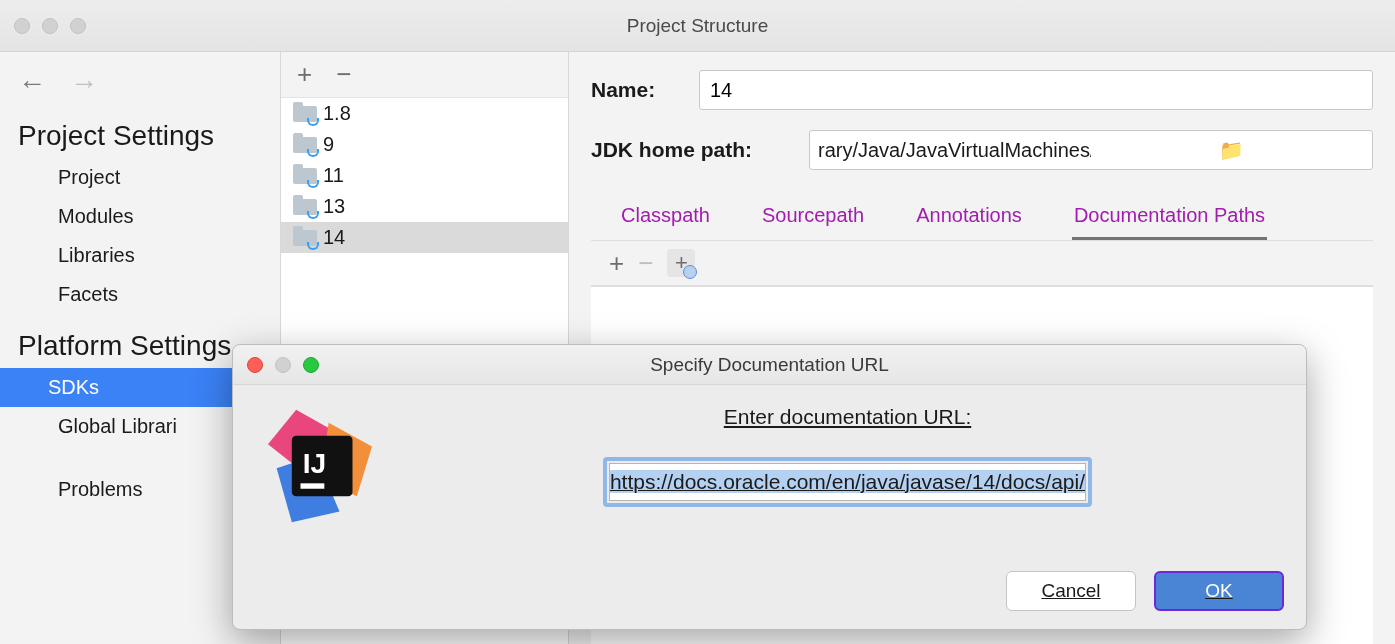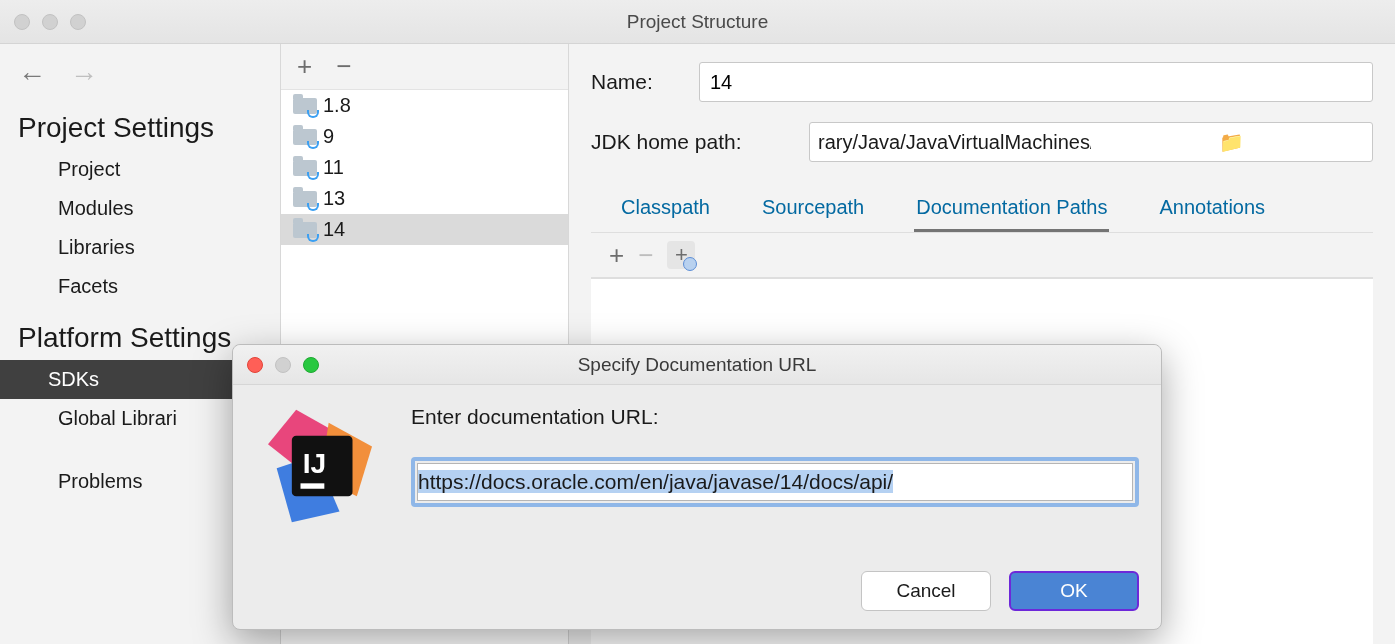--- a/index.html
+++ b/index.html
@@ -8,21 +8,21 @@
       font-size: 18px;
       background: #ececec;
       color: #1a1a1a;
       width: 1395px;
       height: 644px;
       overflow: hidden;
       position: relative;
     }
     
     .titlebar {
-      height: 44px;
+      height: 52px;
       background: linear-gradient(#ededed,#e4e4e4);
       border-bottom: 1px solid #d4d4d4;
       display: flex;
       align-items: center;
       position: relative;
     }
     .traffic-lights {
       display: flex;
       gap: 12px;
       padding-left: 14px;
@@ -54,21 +54,21 @@
     .arrow-icon.dim { color:#bfbfbf; }
     .section-hdr {
       font-size: 28px; color:#1a1a1a; padding: 16px 18px 6px 18px;
     }
     .side-item {
       font-size: 20px; color:#1a1a1a; padding: 8px 18px 8px 58px;
       cursor: default;
     }
     .side-item.less-indent { padding-left: 48px; }
     .side-item.selected {
-      background: #404040; color:#fff;
+      background: #3b82f6; color:#fff;
     }
     .spacer { height: 24px; }
     
     .midcol {
       width: 288px;
       background: #fff;
       border-right: 1px solid #d8d8d8;
     }
     .mid-toolbar {
       height: 46px;
@@ -103,36 +103,36 @@
     }
     
     .rightcol {
       flex:1; background:#f3f3f3;
       padding: 18px 22px 0 22px;
       display:flex; flex-direction:column;
     }
     .form-row {
       display:flex; align-items:center; gap:18px; margin-bottom:20px;
     }
-    .form-row label { font-size: 21px; width: 200px; }
+    .form-row label { font-size: 21px; width: 200px; font-weight: bold; }
     .form-row.name-row label { width: 90px; }
     .text-input {
       flex:1; height: 40px; border:1px solid #c8c8c8; background:#fff;
       font-size: 20px; padding: 4px 10px; border-radius:3px;
     }
     .path-box {
       flex:1; display:flex; align-items:center;
       border:1px solid #c8c8c8; background:#fff; border-radius:3px;
       height:40px;
     }
     .path-box span { flex:1; padding:4px 8px; font-size:20px; overflow:hidden; white-space:nowrap; }
     .browse-icon { width:32px; text-align:center; color:#888; font-size:16px; }
     .tabs {
       display:flex; gap: 48px; padding: 8px 28px 0 28px;
-      font-size: 20px; color:#0369a1;
+      font-size: 20px; color:#a21caf;
     }
     .tab { padding: 6px 2px 10px 2px; cursor:default; }
     .tab.active { border-bottom: 3px solid #747474; }
     .subtoolbar {
       display:flex; align-items:center; gap:14px;
       padding: 8px 18px; border-top:1px solid #dedede; border-bottom:1px solid #dedede;
       background:#f3f3f3;
     }
     .content-area { flex:1; background:#fff; border-top:1px solid #dedede; }
     .plus-globe {
@@ -144,26 +144,26 @@
     .plus-globe::after {
       content:''; position:absolute; right:-2px; bottom:-2px;
       width:12px; height:12px; border-radius:50%;
       border:1.5px solid #5a8dd6;
       background: radial-gradient(circle,#b8d1ef,#b8d1ef);
     }
     
     .modal {
       position:absolute;
       left: 232px; top: 344px;
-      width: 930px; height: 286px;
+      width: 1075px; height: 286px;
       background: #ececec;
       border:1px solid #bcbcbc;
       border-radius: 8px;
       box-shadow: 0 12px 38px rgba(0,0,0,.35);
-      display:flex; flex-direction:column;
+      display:flex; flex-direction:column;text-decoration:underline;
     }
     .modal-titlebar {
       height: 40px;
       display:flex; align-items:center;
       background: linear-gradient(#f1f1f1,#e6e6e6);
       border-bottom: 1px solid #d6d6d6;
       border-radius: 8px 8px 0 0;
       position:relative;
     }
     .modal-titlebar .traffic-lights { padding-left:14px; }
@@ -176,21 +176,21 @@
       font-size: 19px; color:#3a3a3a;
     }
     .modal-body {
       flex:1; display:flex; padding: 16px 22px 14px 22px; gap:26px;
     }
     .ij-logo {
       width: 130px; height: 130px; position: relative;
       flex-shrink: 0;
     }
     .ij-logo svg { width:100%; height:100%; }
-    .modal-content { flex:1; display:flex; flex-direction:column; }
+    .modal-content { flex:1; display:flex; flex-direction:column;align-items:center; }
     .modal-label { font-size: 21px; margin-top: 4px; margin-bottom: 28px; }
     .url-field {
       border: 4px solid #8fb7e8;
       border-radius: 4px;
       padding: 2px;
     }
     .url-inner {
       border: 1px solid #b5b5b5;
       background: #fff;
       padding: 6px 0;
@@ -289,22 +289,22 @@
     <div class="form-row">
       <label>JDK home path:</label>
       <div class="path-box">
         <span>rary/Java/JavaVirtualMachines/jdk-14.j</span>
         <span class="browse-icon">📁</span>
       </div>
     </div>
     <div class="tabs">
       <div class="tab">Classpath</div>
       <div class="tab">Sourcepath</div>
+      <div class="tab">Annotations</div>
       <div class="tab active">Documentation Paths</div>
-      <div class="tab">Annotations</div>
     </div>
     <div class="subtoolbar">
       <span class="tb-icon">+</span>
       <span class="tb-icon" style="color:#bdbdbd">−</span>
       <span class="plus-globe">+</span>
     </div>
     <div class="content-area"></div>
   </div>
 </div>
 

